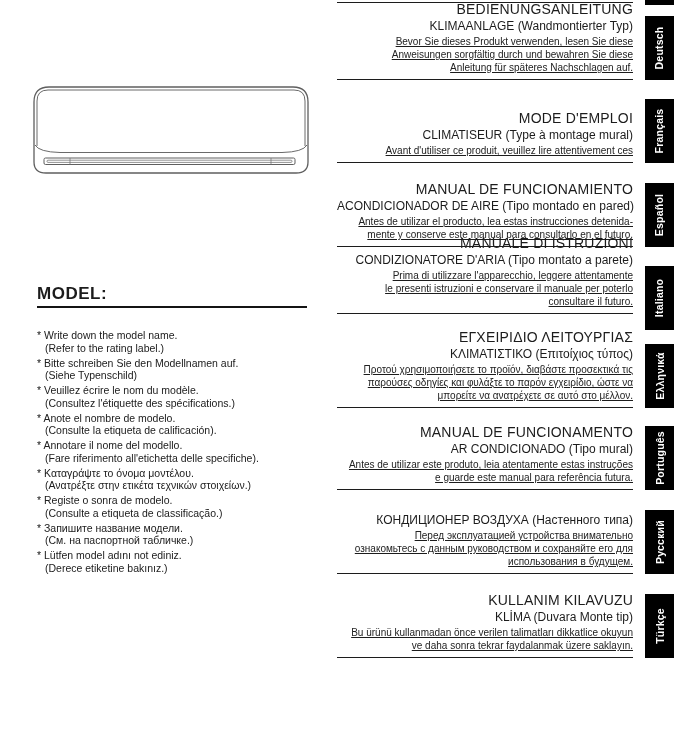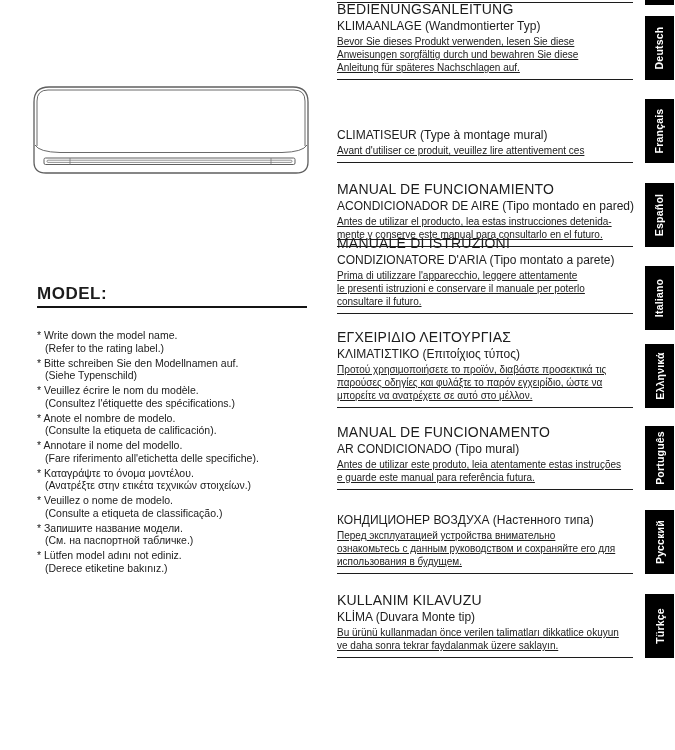--- a/index.html
+++ b/index.html
@@ -10,21 +10,21 @@
     font-family:"Liberation Sans","DejaVu Sans",sans-serif;
     color:#1c1c1c;
     overflow:hidden;
     margin:0 auto;
   }
   
   .sections{position:absolute;left:337px;top:0;width:296px;}
   .sec{
     position:absolute;left:0;width:296px;
     display:flex;flex-direction:column;justify-content:flex-end;
-    text-align:left;
+    text-align:right;
     border-bottom:1.5px solid #1c1c1c;
     padding-bottom:5px;box-sizing:border-box;
   }
   .sec.first{border-top:1.5px solid #1c1c1c;}
   .sec-title{font-size:14px;line-height:17px;white-space:nowrap;letter-spacing:.2px;}
   .sec-sub{font-size:12px;line-height:16px;white-space:nowrap;}
   .sec-body{margin-top:1px;text-decoration:underline;}
   .bl{font-size:10px;line-height:13px;white-space:nowrap;color:#222;}
   .s0{top:2px;height:78px;}
   .s1{top:80px;height:83px;}
@@ -95,21 +95,21 @@
       </div>
       <div class="m-item">
         <div class="m-line">* Annotare il nome del modello.</div>
         <div class="m-line l2">(Fare riferimento all'etichetta delle specifiche).</div>
       </div>
       <div class="m-item">
         <div class="m-line">* Καταγράψτε το όνομα μοντέλου.</div>
         <div class="m-line l2">(Ανατρέξτε στην ετικέτα τεχνικών στοιχείων.)</div>
       </div>
       <div class="m-item">
-        <div class="m-line">* Veuillez o nome de modelo.</div>
+        <div class="m-line">* Registe o sonra de modelo.</div>
         <div class="m-line l2">(Consulte a etiqueta de classificação.)</div>
       </div>
       <div class="m-item">
         <div class="m-line">* Запишите название модели.</div>
         <div class="m-line l2">(См. на паспортной табличке.)</div>
       </div>
       <div class="m-item">
         <div class="m-line">* Lütfen model adını not ediniz.</div>
         <div class="m-line l2">(Derece etiketine bakınız.)</div>
       </div>
@@ -122,20 +122,21 @@
       <div class="sec-title">BEDIENUNGSANLEITUNG</div>
       <div class="sec-sub">KLIMAANLAGE (Wandmontierter Typ)</div>
       <div class="sec-body">
         <div class="bl">Bevor Sie dieses Produkt verwenden, lesen Sie diese</div>
         <div class="bl">Anweisungen sorgfältig durch und bewahren Sie diese</div>
         <div class="bl">Anleitung für späteres Nachschlagen auf.</div>
       </div>
     </div>
 
     <div class="sec s1">
+      <div class="sec-title">MODE D'EMPLOI</div>
       <div class="sec-sub">CLIMATISEUR (Type à montage mural)</div>
       <div class="sec-body">
         <div class="bl">Avant d'utiliser ce produit, veuillez lire attentivement ces</div>
       </div>
     </div>
 
     <div class="sec s2">
       <div class="sec-title">MANUAL DE FUNCIONAMIENTO</div>
       <div class="sec-sub">ACONDICIONADOR DE AIRE (Tipo montado en pared)</div>
       <div class="sec-body">

